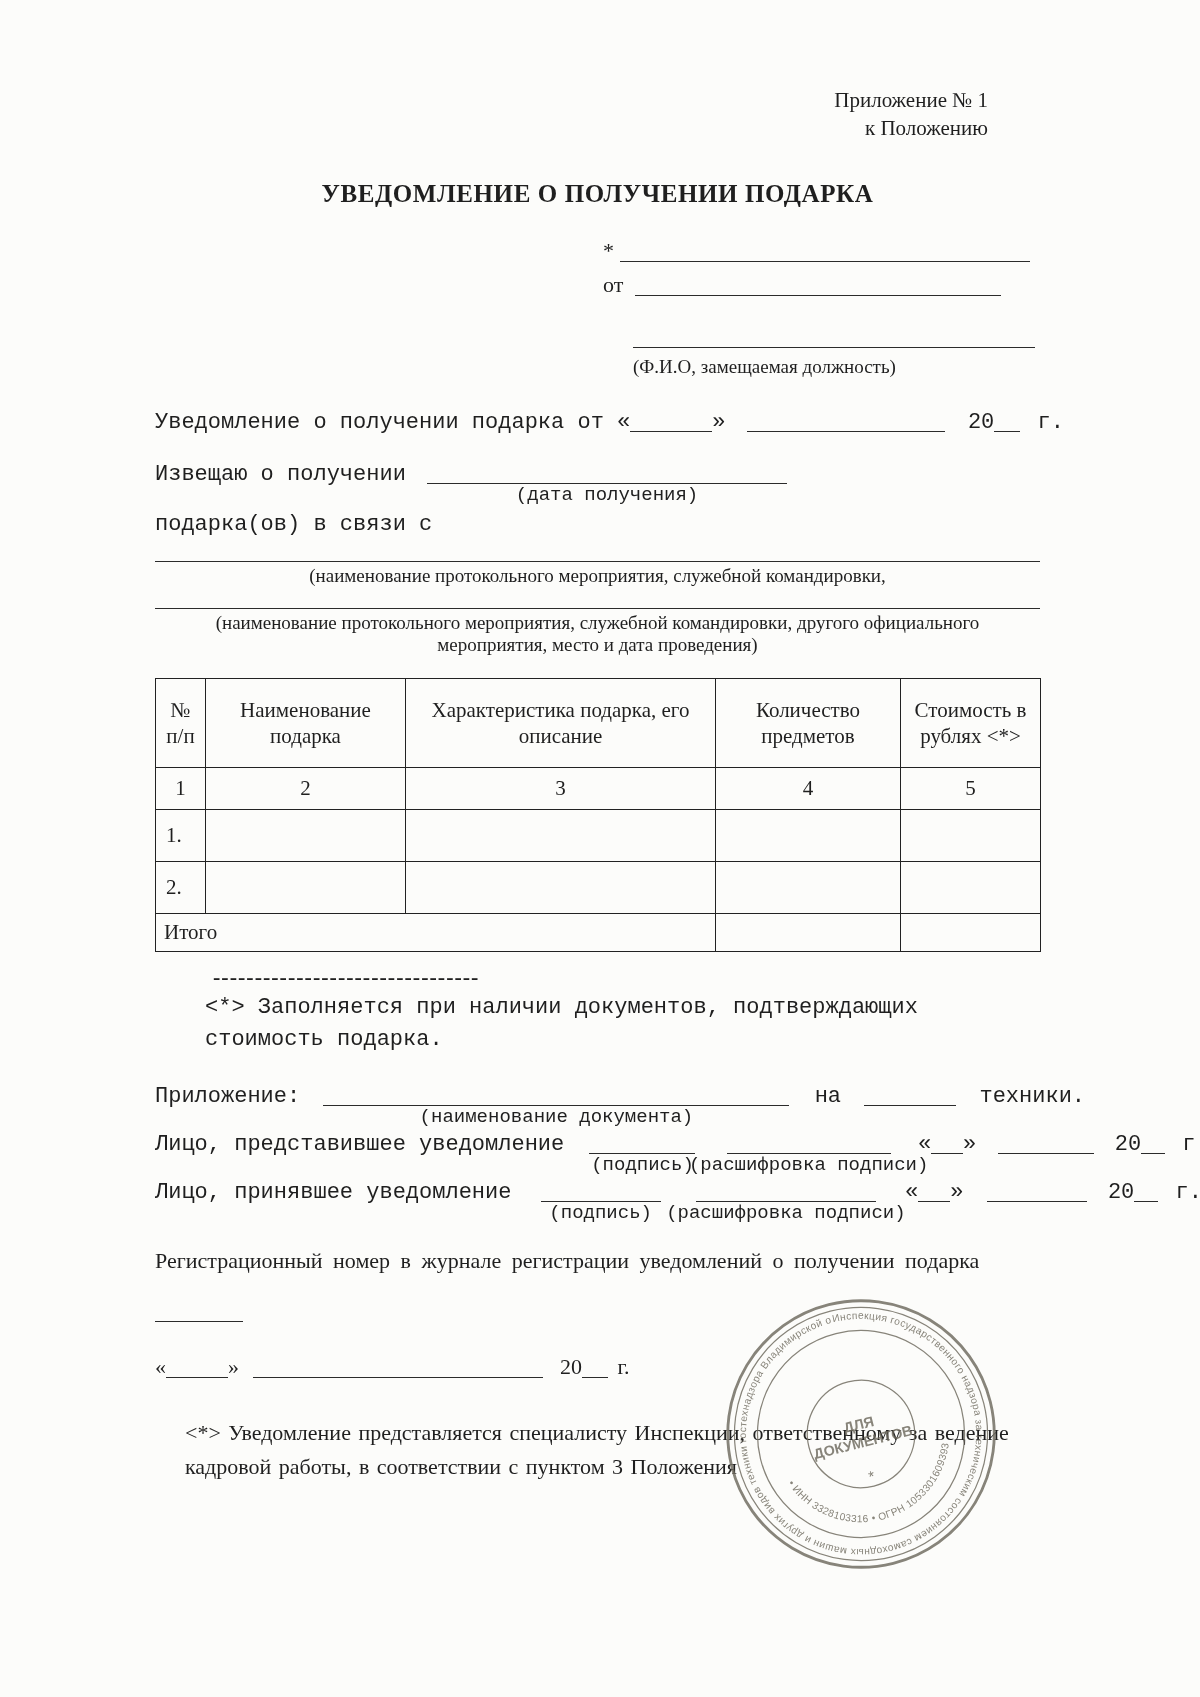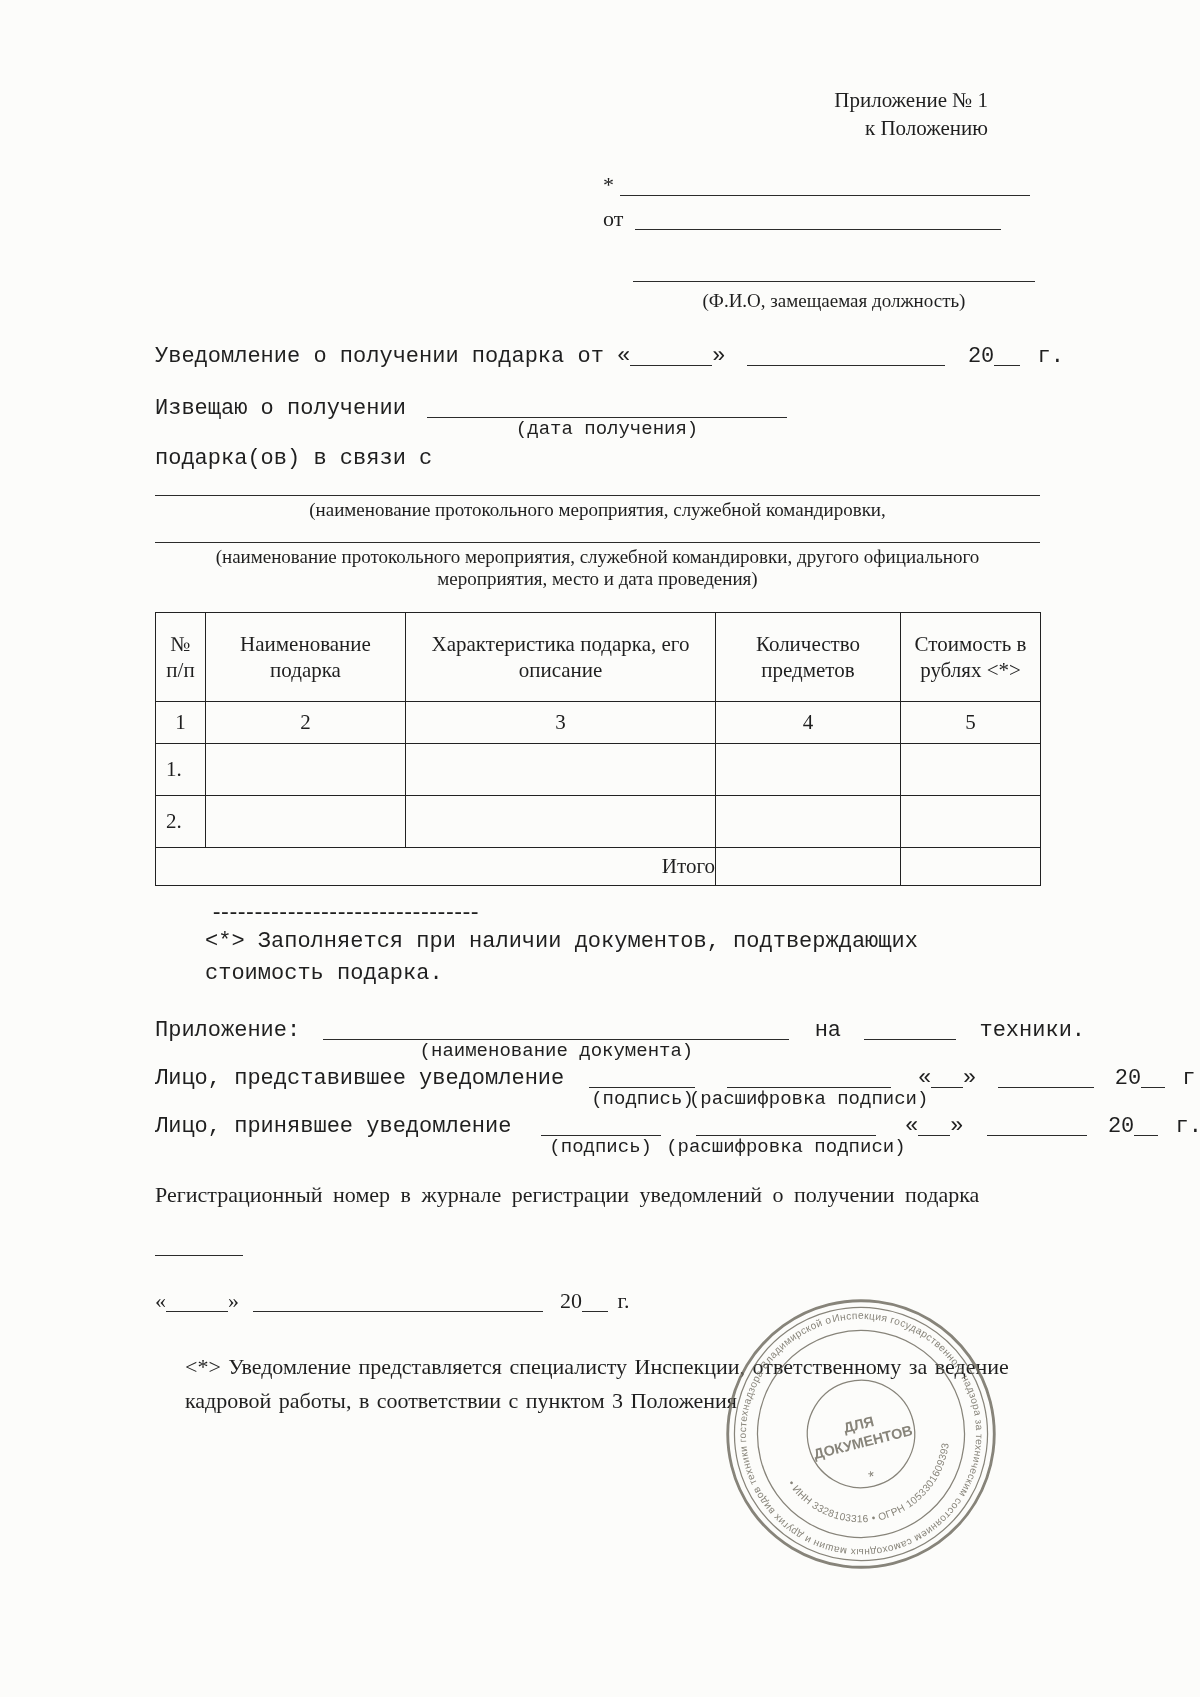--- a/index.html
+++ b/index.html
@@ -19,35 +19,35 @@
     vertical-align:-4px;
   }
   .blc { position:relative; }
   .blc .cap {
     position:absolute; left:50%; top:23px; transform:translateX(-50%);
     font-size:19px; line-height:20px; white-space:nowrap;
   }
 
   .addressee { margin-top:26px; margin-left:448px; }
   .addr-line { line-height:34px; white-space:nowrap; }
-  .addr-caption { width:402px; margin-left:30px; margin-top:2px; text-align:center; font-size:19px; }
+  .addr-caption { width:402px; margin-left:30px; margin-top:2px; text-align:left; font-size:19px; }
 
   .para { line-height:34px;font-family:Liberation Mono, monospace; }
   .nowrap { white-space:nowrap; }
 
   .fullline { border-bottom:1.8px solid #2b2b2b; height:16px; }
   .cap-center { text-align:center; font-size:19px; line-height:22px; margin-top:3px; }
 
   table.gift-table { border-collapse:collapse; width:885px; margin-top:22px; table-layout:fixed; }
   .gift-table td { border:1.9px solid #222; font-size:21px; vertical-align:middle; }
   .gift-table .thead td { text-align:center; padding:18px 6px; height:72px; line-height:26px; }
   .gift-table .tnums td { text-align:center; height:42px; }
   .gift-table .trow td { height:52px; }
   .gift-table .trow td.num { padding-left:10px; }
-  .gift-table .ttotal td { height:38px;text-align:right; }
+  .gift-table .ttotal td { height:38px; }
   .gift-table .ttotal td.total { padding-left:8px; }
 
   .dash-sep { margin:10px 0 0 58px; font-weight:bold; letter-spacing:1px; line-height:30px; }
   .cost-note { margin-left:50px; line-height:32px; }
 
   .attach { margin-top:24px; }
   .sig { white-space:nowrap; }
   .sig1 { margin-top:14px; }
   .sig2 { margin-top:14px; }
 
@@ -67,20 +67,21 @@
 <body>
 
 <div class="page">
   <div class="content">
 
     <div class="annex">
       <div>Приложение № 1</div>
       <div>к Положению</div>
     </div>
 
+    <div class="doc-title">УВЕДОМЛЕНИЕ О ПОЛУЧЕНИИ ПОДАРКА</div>
 
     <div class="addressee">
       <div class="addr-line">
         <span>*</span><span class="bl" style="width:410px; margin-left:6px"></span>
       </div>
       <div class="addr-line">
         <span>от</span><span class="bl" style="width:366px; margin-left:12px"></span>
       </div>
       <div class="addr-line" style="margin-top:18px">
         <span class="bl" style="width:402px; margin-left:30px"></span>

